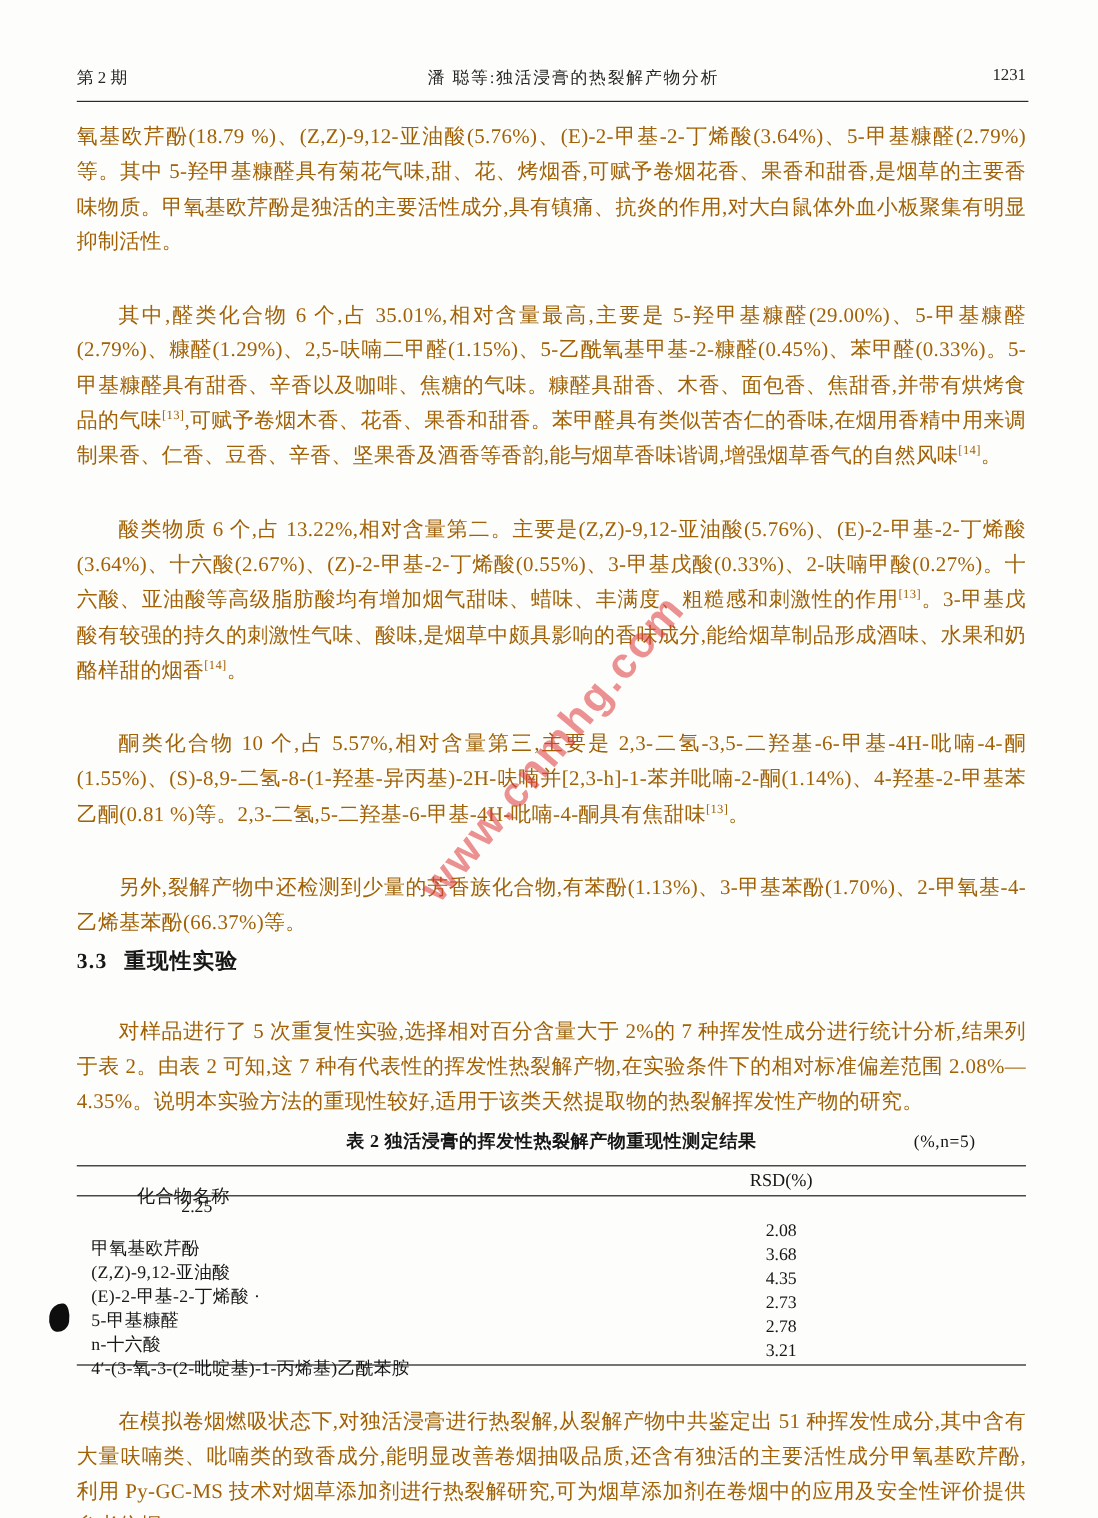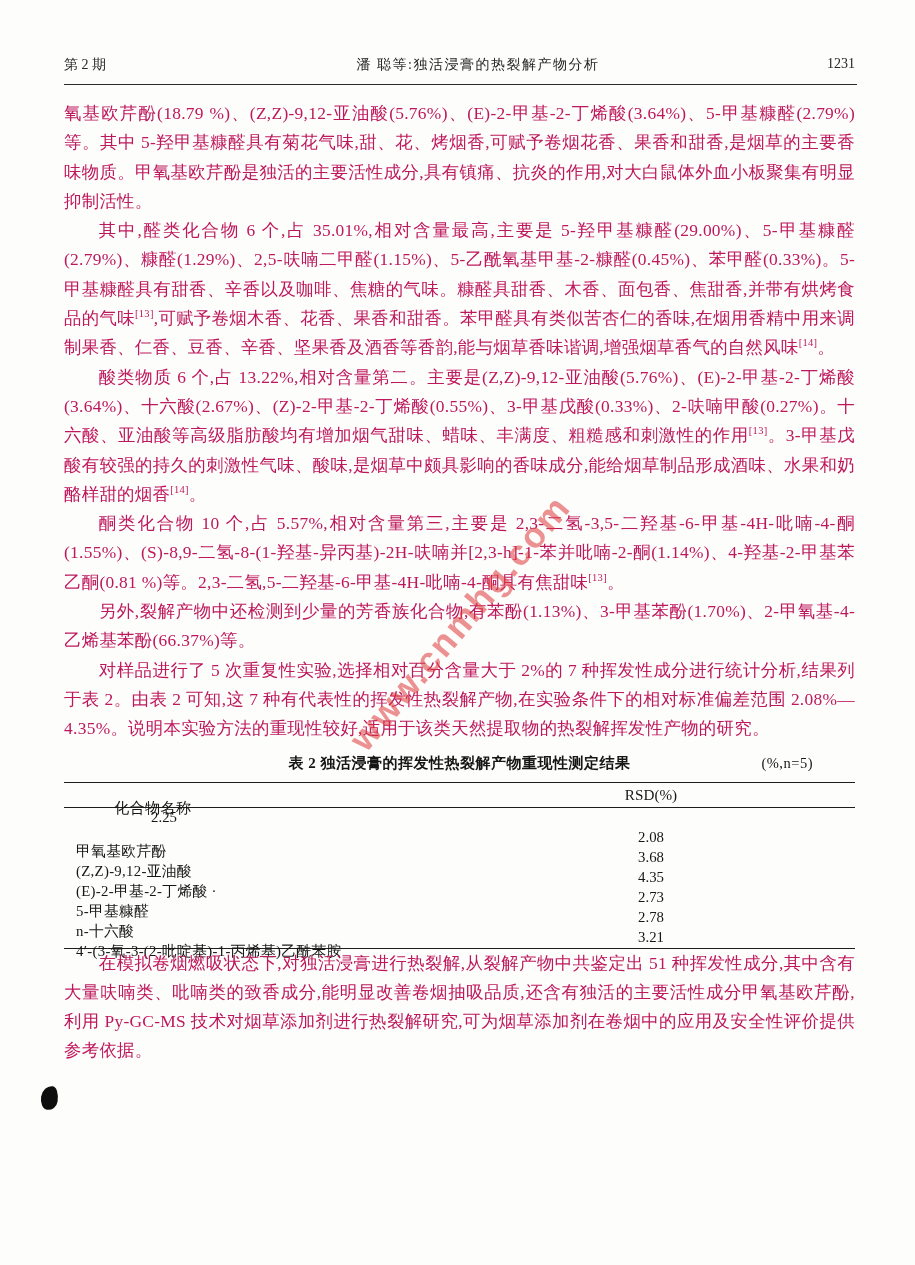--- a/index.html
+++ b/index.html
@@ -14,23 +14,23 @@
     display:flex; align-items:flex-start; font-size:14px; color:#262626;
   }
   .header .htitle { flex:1; text-align:center; letter-spacing:1.5px;margin-left:23px; }
   .header-rule {
     position:absolute; left:64px; right:58px; top:84px;
     border-top:1.4px solid #2b2b2b;
   }
   .content { position:absolute; left:64px; top:99px; width:791px; }
   p.para {
     font-size:17.4px; line-height:29.3px; text-align:justify;
-    letter-spacing:0.3px; color:#be185d;
+    letter-spacing:0.3px; color:#a16207;
   }
-  p.indent { text-indent:2em; }
+  p.indent { text-indent:2em;margin-top:32px; }
   sup { font-size:10.5px; vertical-align:super; line-height:0; }
   h3.sec {
     font-size:18px; font-weight:bold; margin:5px 0 3px; letter-spacing:1px;
   }
   h3.sec .snum { margin-right:14px; }
   .tcap {
     position:relative; text-align:center; font-size:15px; font-weight:bold;
     margin-top:8px; height:22px; line-height:22px; letter-spacing:0.5px;
   }
   .tcap .cnote {
@@ -76,20 +76,23 @@
   </div>
   <div class="header-rule"></div>
 
   <div class="content">
     <p class="para">氧基欧芹酚(18.79 %)、(Z,Z)-9,12-亚油酸(5.76%)、(E)-2-甲基-2-丁烯酸(3.64%)、5-甲基糠醛(2.79%)等。其中 5-羟甲基糠醛具有菊花气味,甜、花、烤烟香,可赋予卷烟花香、果香和甜香,是烟草的主要香味物质。甲氧基欧芹酚是独活的主要活性成分,具有镇痛、抗炎的作用,对大白鼠体外血小板聚集有明显抑制活性。</p>
     <p class="para indent">其中,醛类化合物 6 个,占 35.01%,相对含量最高,主要是 5-羟甲基糠醛(29.00%)、5-甲基糠醛(2.79%)、糠醛(1.29%)、2,5-呋喃二甲醛(1.15%)、5-乙酰氧基甲基-2-糠醛(0.45%)、苯甲醛(0.33%)。5-甲基糠醛具有甜香、辛香以及咖啡、焦糖的气味。糠醛具甜香、木香、面包香、焦甜香,并带有烘烤食品的气味<sup>[13]</sup>,可赋予卷烟木香、花香、果香和甜香。苯甲醛具有类似苦杏仁的香味,在烟用香精中用来调制果香、仁香、豆香、辛香、坚果香及酒香等香韵,能与烟草香味谐调,增强烟草香气的自然风味<sup>[14]</sup>。</p>
     <p class="para indent">酸类物质 6 个,占 13.22%,相对含量第二。主要是(Z,Z)-9,12-亚油酸(5.76%)、(E)-2-甲基-2-丁烯酸(3.64%)、十六酸(2.67%)、(Z)-2-甲基-2-丁烯酸(0.55%)、3-甲基戊酸(0.33%)、2-呋喃甲酸(0.27%)。十六酸、亚油酸等高级脂肪酸均有增加烟气甜味、蜡味、丰满度、粗糙感和刺激性的作用<sup>[13]</sup>。3-甲基戊酸有较强的持久的刺激性气味、酸味,是烟草中颇具影响的香味成分,能给烟草制品形成酒味、水果和奶酪样甜的烟香<sup>[14]</sup>。</p>
     <p class="para indent">酮类化合物 10 个,占 5.57%,相对含量第三,主要是 2,3-二氢-3,5-二羟基-6-甲基-4H-吡喃-4-酮(1.55%)、(S)-8,9-二氢-8-(1-羟基-异丙基)-2H-呋喃并[2,3-h]-1-苯并吡喃-2-酮(1.14%)、4-羟基-2-甲基苯乙酮(0.81 %)等。2,3-二氢,5-二羟基-6-甲基-4H-吡喃-4-酮具有焦甜味<sup>[13]</sup>。</p>
     <p class="para indent">另外,裂解产物中还检测到少量的芳香族化合物,有苯酚(1.13%)、3-甲基苯酚(1.70%)、2-甲氧基-4-乙烯基苯酚(66.37%)等。</p>
 
+    <h3 class="sec">
+      <span class="snum">3.3</span><span>重现性实验</span>
+    </h3>
 
     <p class="para indent">对样品进行了 5 次重复性实验,选择相对百分含量大于 2%的 7 种挥发性成分进行统计分析,结果列于表 2。由表 2 可知,这 7 种有代表性的挥发性热裂解产物,在实验条件下的相对标准偏差范围 2.08%—4.35%。说明本实验方法的重现性较好,适用于该类天然提取物的热裂解挥发性产物的研究。</p>
 
     <div class="tcap">
       <span>表 2  独活浸膏的挥发性热裂解产物重现性测定结果</span>
       <span class="cnote">(%,n=5)</span>
     </div>
 
     <div class="dtable">
       <div class="trow head">

